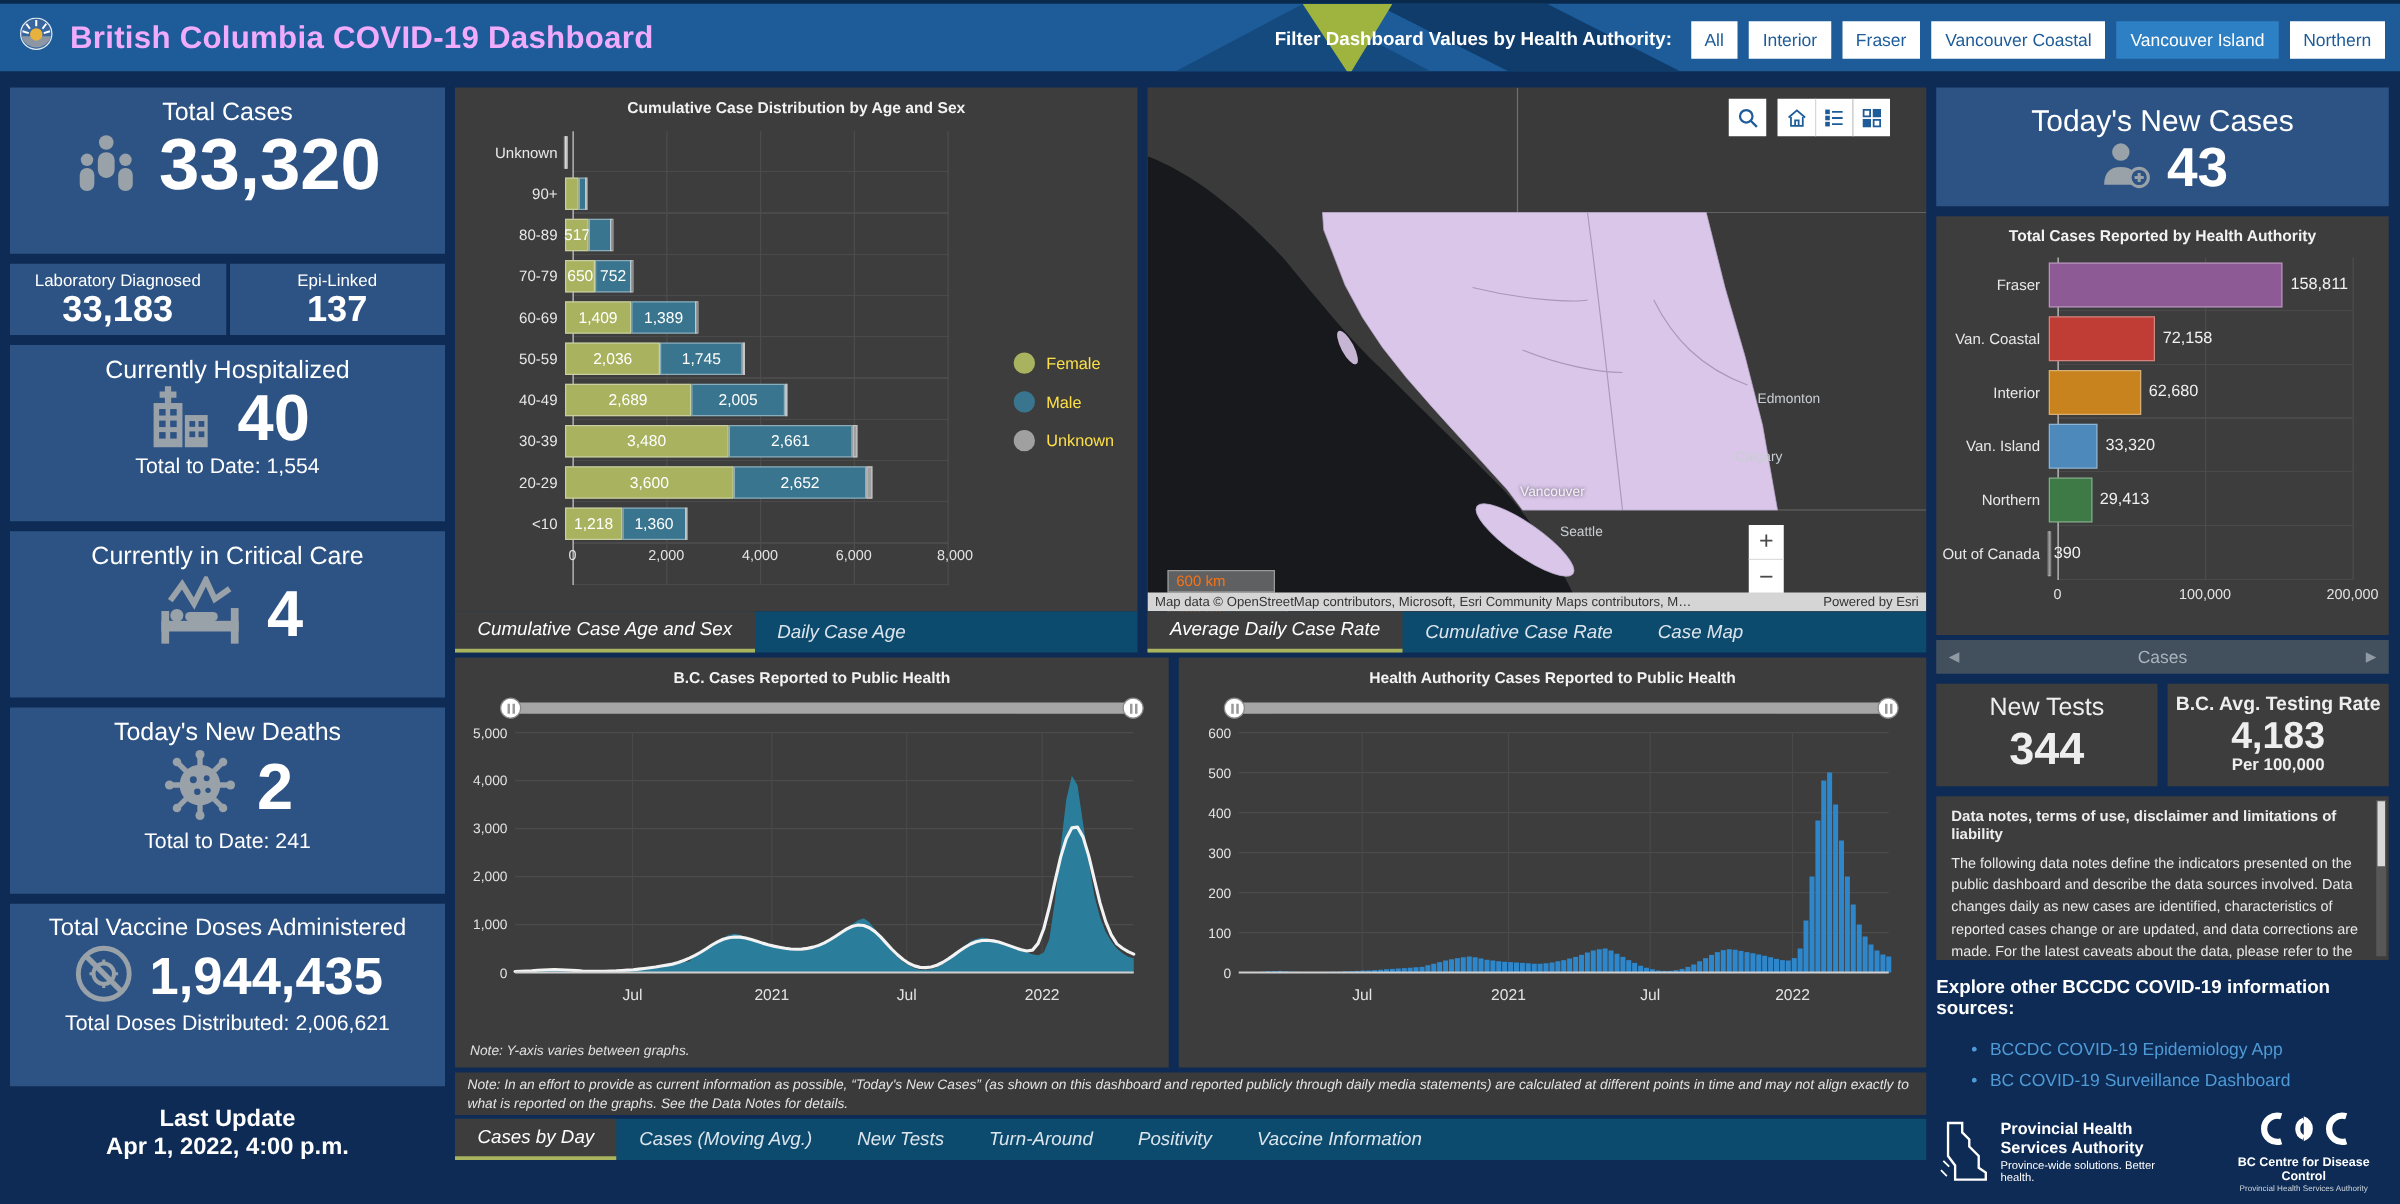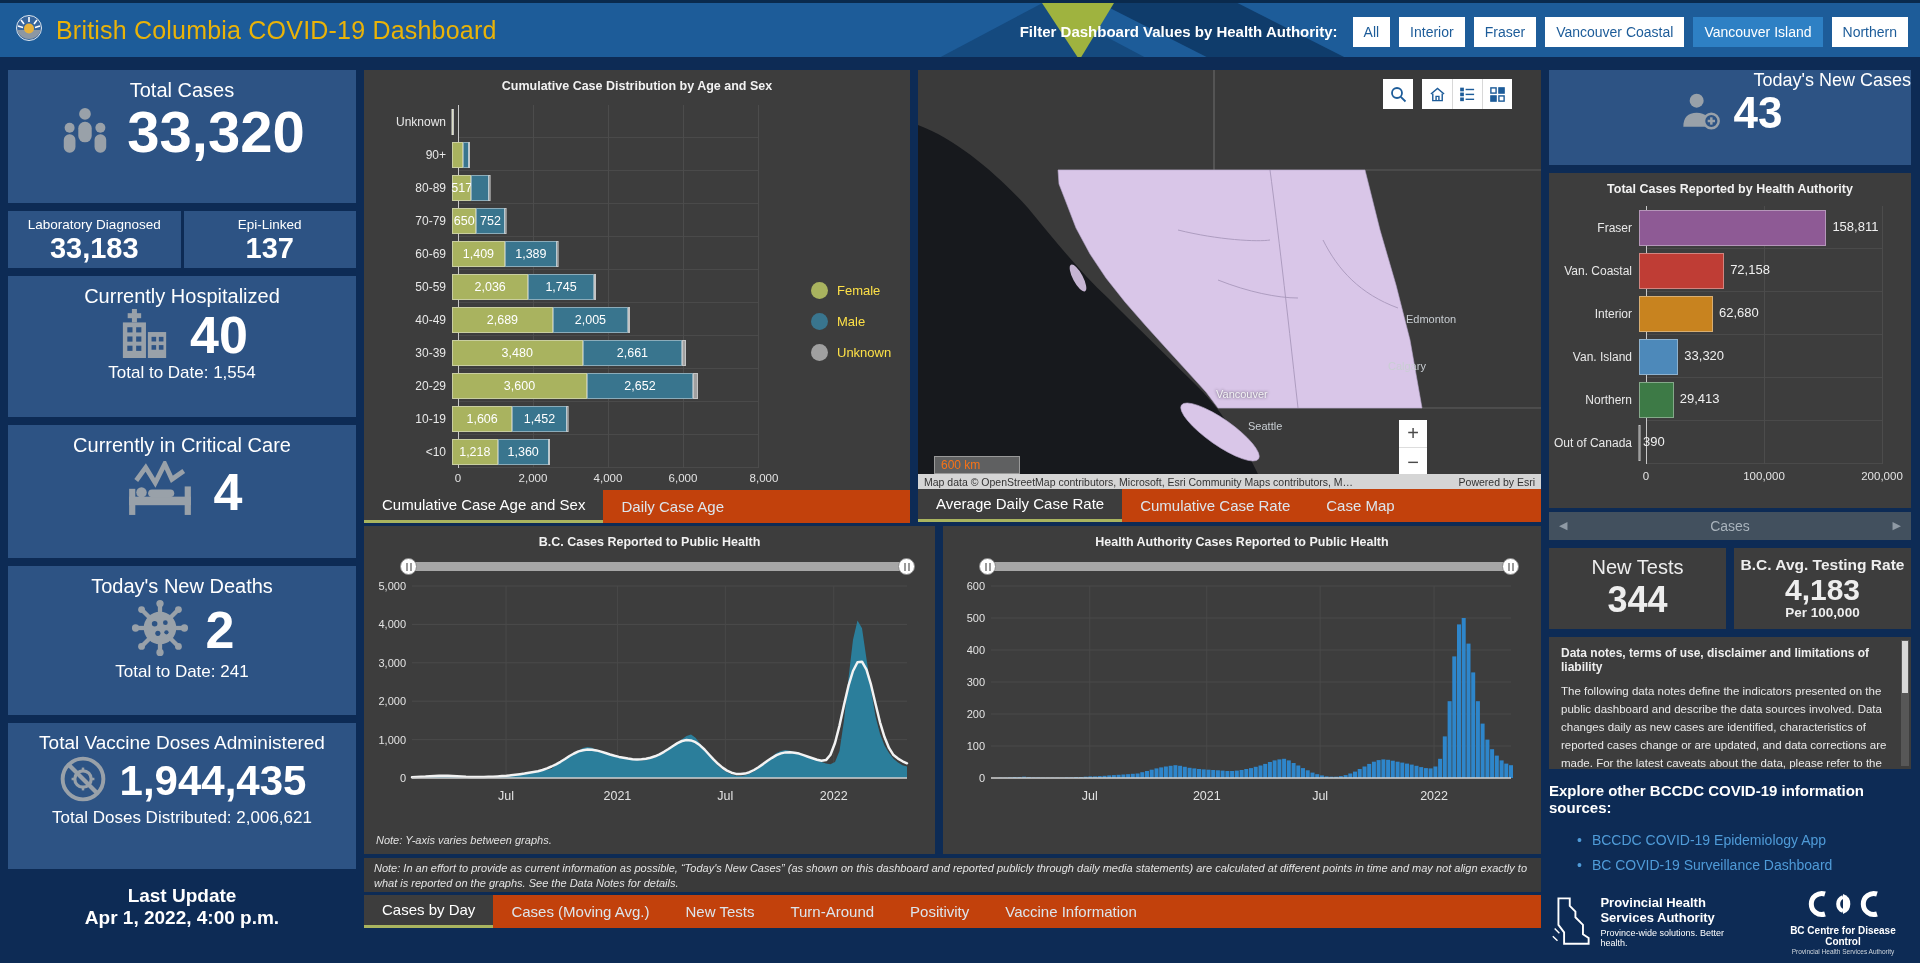--- a/index.html
+++ b/index.html
@@ -5,21 +5,21 @@
   * { box-sizing: border-box; margin: 0; padding: 0; }
   html,body { width:1920px; height:963px; background:#0d2b55; font-family:"Liberation Sans",sans-serif; overflow:hidden; }
 
   
   .header { position:relative; height:57px; background:#1d5c99; display:flex; align-items:center; overflow:hidden; border-top:3px solid #0a2a4d; }
   .deco { position:absolute; top:0; height:57px; }
   .d1 { left:935px; width:215px; background:#154a7f; clip-path:polygon(50% 0,100% 100%,0 100%); }
   .d2 { left:1100px; width:250px; background:#0f3c6b; clip-path:polygon(0 0,55% 0,100% 100%,45% 100%); }
   .d3 { left:1042px; width:72px; background:#9fb33f; clip-path:polygon(0 0,100% 0,52% 100%); }
   .logo { margin-left:14px; z-index:2; }
-  .app-title { color:#eab308; font-size:25px; font-weight:400; margin-left:12px; z-index:2; letter-spacing:.2px; }
+  .app-title { color:#f0abfc; font-size:25px; font-weight:700; margin-left:12px; z-index:2; letter-spacing:.2px; }
   .filterbar { position:absolute; right:12px; top:0; height:57px; display:flex; align-items:center; gap:7px; z-index:3; }
   .filter-label { color:#fff; font-size:15px; font-weight:bold; margin-right:8px; }
   .filter-btn { background:#fff; color:#1d5c99; border:none; font-family:inherit; font-size:14px; padding:7px 11px; cursor:pointer; }
   .filter-btn.selected { background:#2e80c4; color:#fff; }
 
   
   .main { display:flex; gap:8px; padding:13px 8px 8px 8px; height:906px; }
   .panel { background:#3d3d3d; color:#eee; }
   .blue  { background:#2d5384; color:#fff; }
 
@@ -39,21 +39,21 @@
   .last-update { flex:1; text-align:center; color:#fff; padding-top:8px; }
   .last-update .t { font-size:19px; font-weight:bold; }
   .last-update .v { font-size:19px; font-weight:bold; }
 
   
   .center-col { width:1177px; display:flex; flex-direction:column; }
   .top-row { display:flex; gap:8px; height:452px; }
   .age-wrap { width:546px; display:flex; flex-direction:column; }
   .map-wrap { width:623px; display:flex; flex-direction:column; }
   .chart-title { text-align:center; font-size:12.5px; font-weight:bold; color:#f2f2f2; padding:9px 0 4px 0; }
-  .tabbar { display:flex; background:#c2410c; height:33px; flex-shrink:0; }
+  .tabbar { display:flex; background:#0c4a6e; height:33px; flex-shrink:0;font-style:italic; }
   .tab { padding:0 18px; line-height:33px; font-size:15px; color:#dde5ec; white-space:nowrap; cursor:pointer; }
   .tab.active { background:#3d3d3d; border-bottom:3px solid #a9b45f; line-height:30px; color:#fff; }
 
   
   .age-panel { height:452px; position:relative; }
   .age-body { position:relative; margin:8px 0 0 8px; }
   .age-grid { position:absolute; left:86px; top:0; width:301px; height:363px;
       background:repeating-linear-gradient(to bottom, transparent 0 32px, #4a4a4a 32px 33px); }
   .age-grid .vline { position:absolute; top:0; bottom:0; width:1px; background:#4c4c4c; }
   .age-grid .axisline { position:absolute; top:0; bottom:0; left:0; width:1px; background:#c9c9c9; }
@@ -98,21 +98,21 @@
   .handle.left { left:-8px; } .handle.right { right:-8px; }
   .handle::after { content:""; position:absolute; left:5px; top:4px; width:2px; height:8px; background:#9a9a9a; box-shadow:4px 0 0 #9a9a9a; }
   .graph-note { font-style:italic; font-size:11px; color:#e0e0e0; margin:4px 0 0 12px; }
 
   .note-bar { height:34px; margin-top:4px; background:#3a3a3a; font-style:italic; font-size:11px; color:#e4e4e4; padding:3px 10px; line-height:1.35; }
   .bottom-tabs { margin-top:3px; }
 
   
   .right-col { width:362px; display:flex; flex-direction:column; }
   .newcases { height:98px; text-align:center; }
-  .newcases .stat-title { font-size:18px; padding-top:0;text-align:right; }
+  .newcases .stat-title { font-size:24px; padding-top:14px; }
   .newcases .num { font-size:44px; font-weight:bold; line-height:1; }
   .ha-panel { height:344px; margin-top:8px; position:relative; }
   .ha-body { position:relative; margin:6px 0 0 0; }
   .ha-grid { position:absolute; left:97px; top:0; width:236px; height:258px;
       background:repeating-linear-gradient(to bottom, transparent 0 42px, #4a4a4a 42px 43px); }
   .ha-grid .vline { position:absolute; top:0; bottom:0; width:1px; background:#4c4c4c; }
   .ha-grid .axisline { position:absolute; top:0; bottom:0; left:0; width:1px; background:#c9c9c9; }
   .ha-row { display:flex; align-items:center; height:43px; position:relative; z-index:1; }
   .ha-label { width:90px; text-align:right; font-size:12px; color:#e8e8e8; padding-right:7px; flex-shrink:0; }
   .ha-track { position:relative; width:236px; height:36px; }
@@ -425,32 +425,20 @@
                 <div class="age-row">
                   <span class="age-label">20-29</span>
                   <div class="age-track">
                     <div class="age-seg" style="width: 135px; background: rgb(169, 179, 95);">
                       <span>3,600</span>
                     </div>
                     <div class="age-seg" style="width: 106px; background: rgb(57, 117, 142);">
                       <span>2,652</span>
                     </div>
                     <div class="age-seg" style="width: 4.875px; background: rgb(160, 160, 160);"></div>
-                  </div>
-                </div>
-                <div class="age-row">
-                  <span class="age-label">10-19</span>
-                  <div class="age-track">
-                    <div class="age-seg" style="width: 60.225px; background: rgb(169, 179, 95);">
-                      <span>1,606</span>
-                    </div>
-                    <div class="age-seg" style="width: 54.45px; background: rgb(57, 117, 142);">
-                      <span>1,452</span>
-                    </div>
-                    <div class="age-seg" style="width: 1.6875px; background: rgb(160, 160, 160);"></div>
                   </div>
                 </div>
                 <div class="age-row">
                   <span class="age-label">&lt;10</span>
                   <div class="age-track">
                     <div class="age-seg" style="width: 45.675px; background: rgb(169, 179, 95);">
                       <span>1,218</span>
                     </div>
                     <div class="age-seg" style="width: 51px; background: rgb(57, 117, 142);">
                       <span>1,360</span>

